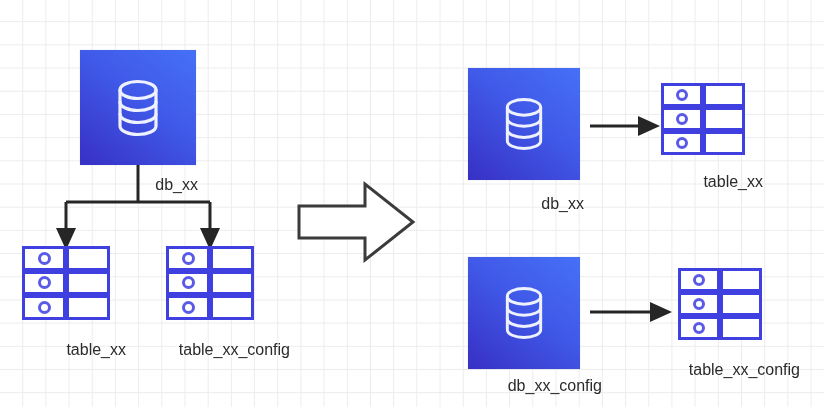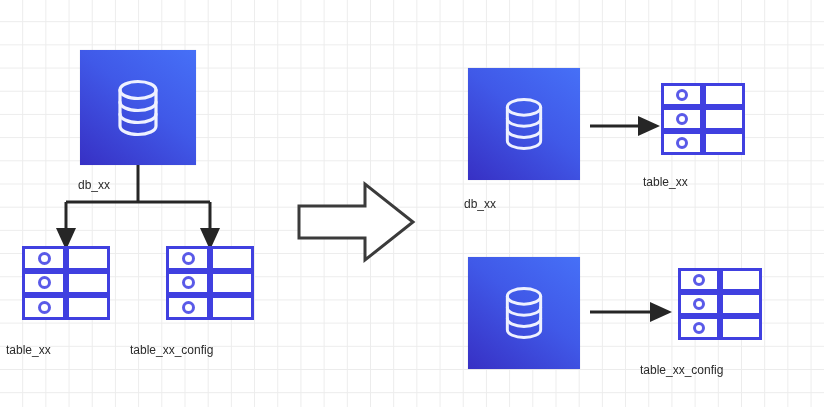--- a/index.html
+++ b/index.html
@@ -48,24 +48,24 @@
   }
   .tring {
     border: 3px solid #5a5ae8;
     border-radius: 50%;
     box-sizing: border-box;
   }
 
   
   .label {
     color: #2b2b2b;
-    font-size: 12px;
+    font-size: 16px;
     line-height: 20px;
     white-space: nowrap;
-    text-align: left;
+    text-align: right;
   }
 
   
   .conn { overflow: visible; }
   .conn line, .conn path.stem { stroke: #262626; stroke-width: 3; fill: none; }
   .conn path.head { fill: #262626; stroke: none; }
 
   
   .block-arrow path {
     fill: #ffffff;
@@ -179,20 +179,21 @@
       <svg width="50" height="58" viewBox="0 0 54 62" aria-hidden="true">
         <g fill="none" stroke="#eef1ff" stroke-width="3.2" stroke-linecap="round">
           <ellipse cx="27" cy="13" rx="18" ry="8.5"></ellipse>
           <path d="M9 13 V49 A18 8.5 0 0 0 45 49 V13"></path>
           <path d="M9 25 A18 8.5 0 0 0 45 25"></path>
           <path d="M9 37 A18 8.5 0 0 0 45 37"></path>
         </g>
       </svg>
     </span>
   </div>
+  <div class="abs label" style="left:452px; top:376px; width:150px;">db_xx_config</div>
 
   <svg class="abs conn" style="left:590px; top:298px; width:84px; height:28px;" width="84" height="28">
     <line x1="0" y1="14" x2="62" y2="14"></line>
     <path class="head" d="M60 4 L82 14 L60 24 Z"></path>
   </svg>
 
   <div class="abs table-icon" style="left:678px; top:268px; width:84px; height:72px;">
     <div class="tcell">
         <span class="tring" style="width:12px;height:12px;"></span>
       </div>

